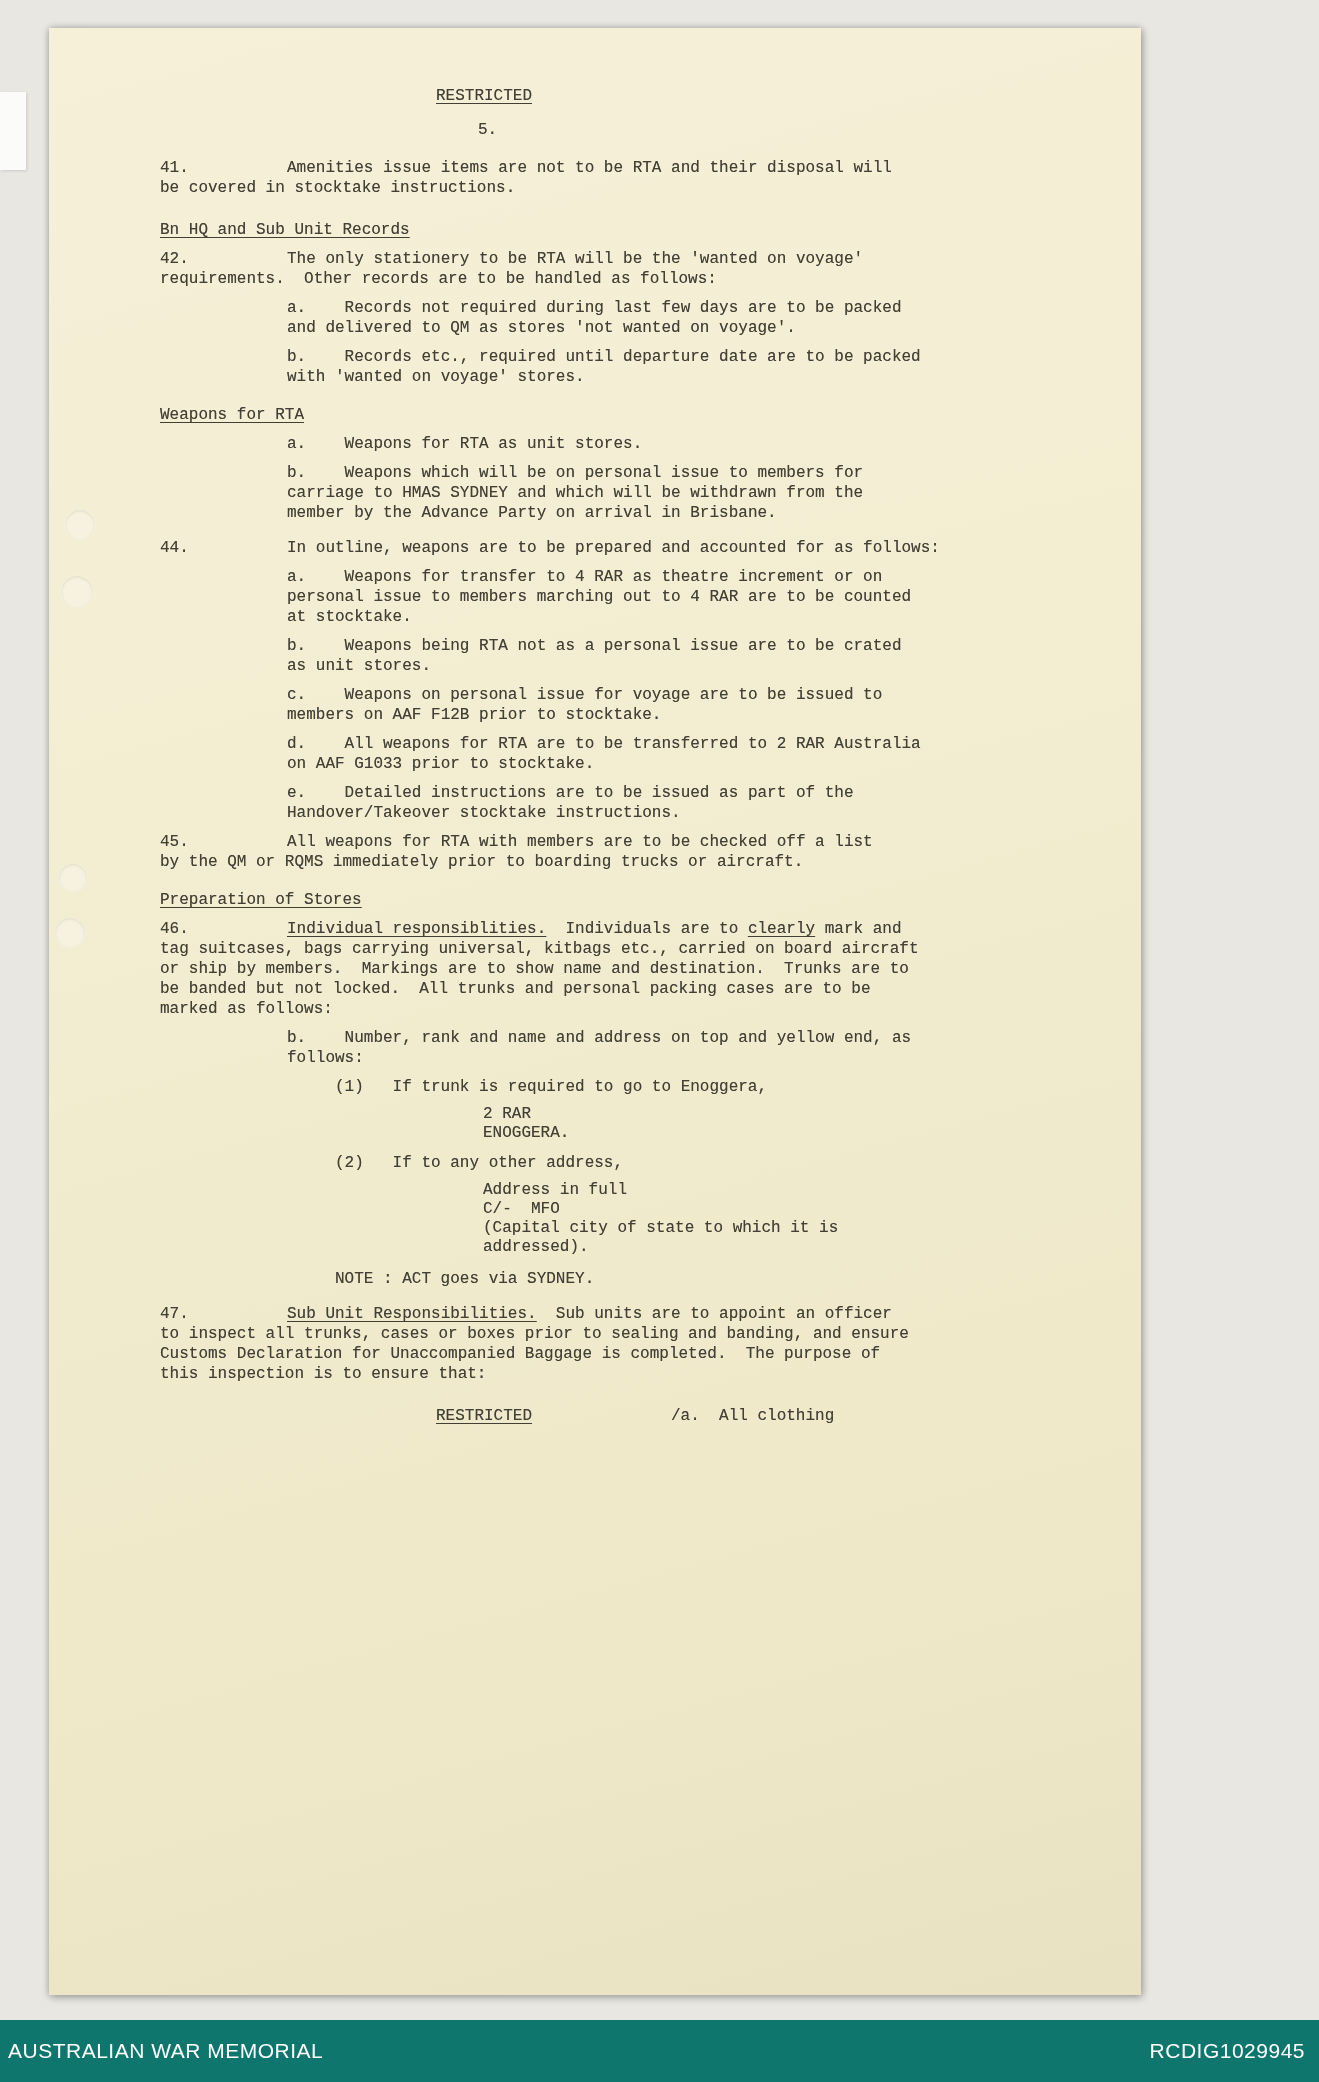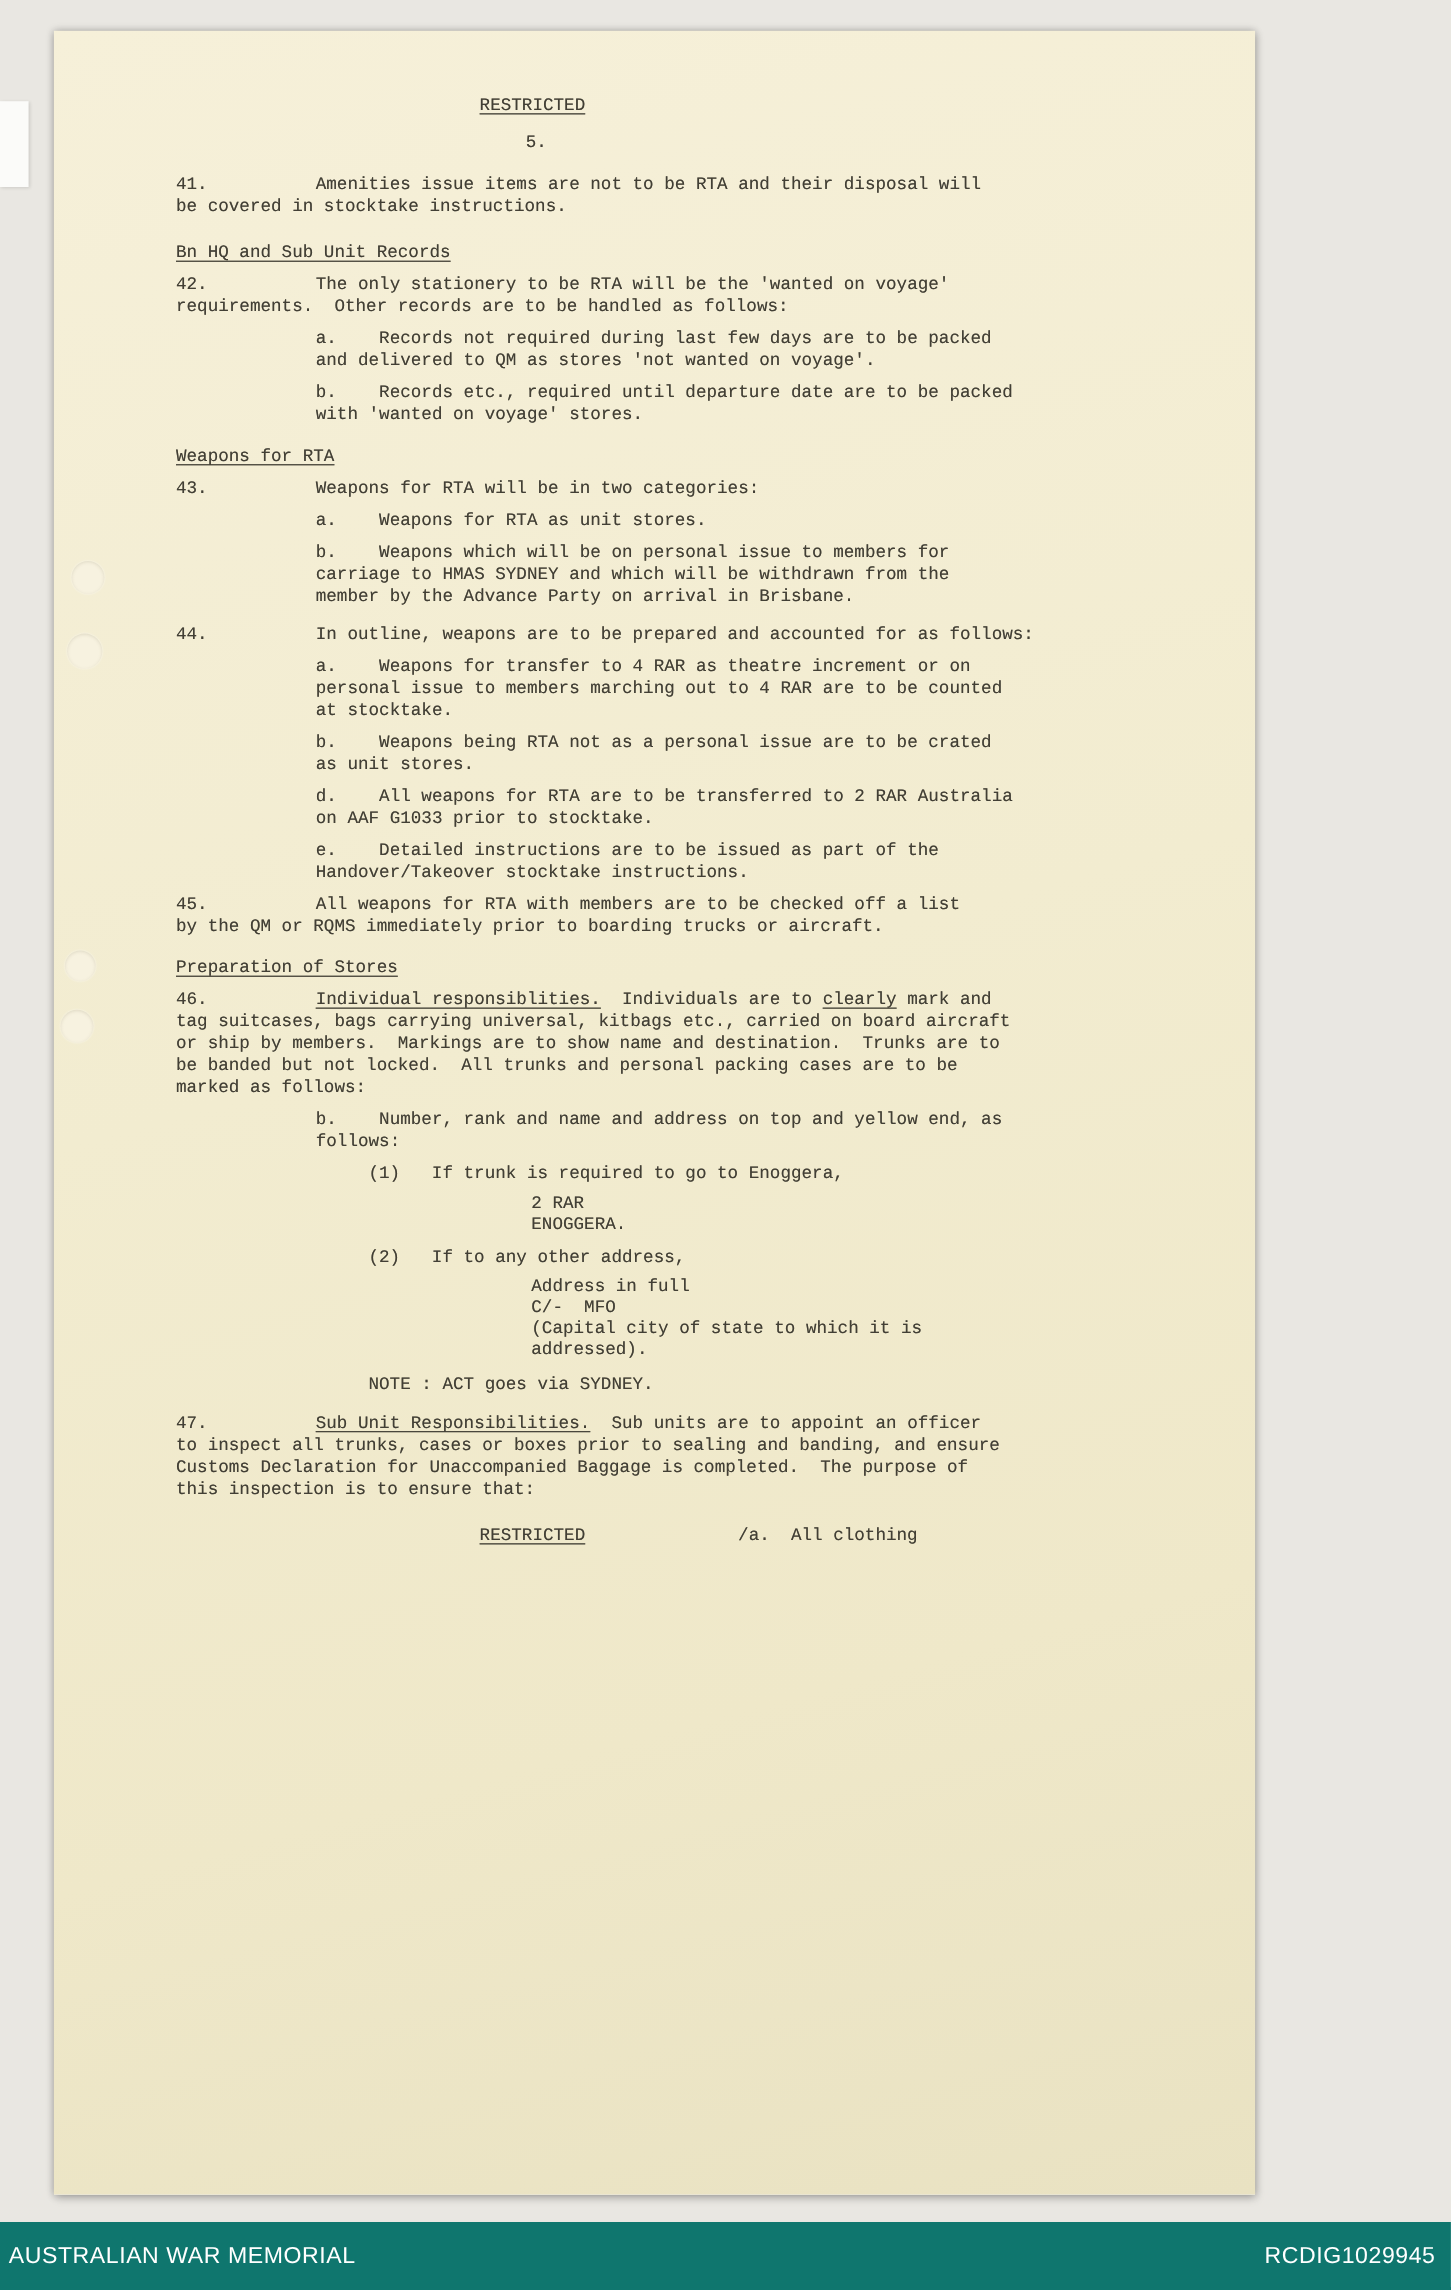--- a/index.html
+++ b/index.html
@@ -105,29 +105,29 @@
 
       <div class="heading mt22" data-bind="scan.heading_records">Bn HQ and Sub Unit Records</div>
 
       <div class="para w740 blk"><span class="num" data-bind="scan.para42.num">42.</span><span data-bind="scan.para42.text">The only stationery to be RTA will be the 'wanted on voyage' requirements.  Other records are to be handled as follows:</span></div>
 
       <div class="sub blk" data-bind="scan.para42a">a.    Records not required during last few days are to be packed and delivered to QM as stores 'not wanted on voyage'.</div>
       <div class="sub blk" data-bind="scan.para42b">b.    Records etc., required until departure date are to be packed with 'wanted on voyage' stores.</div>
 
       <div class="heading mt18" data-bind="scan.heading_weapons">Weapons for RTA</div>
 
-      <div class="para w740 blk"><span class="num" data-bind="scan.para43.num">43.</span><span data-bind="scan.para43.text">Weapons for RTA will be in two categories:</span></div>
 
       <div class="sub blk" data-bind="scan.para43a">a.    Weapons for RTA as unit stores.</div>
       <div class="sub blk" data-bind="scan.para43b">b.    Weapons which will be on personal issue to members for carriage to HMAS SYDNEY and which will be withdrawn from the member by the Advance Party on arrival in Brisbane.</div>
 
       <div class="para w800 mt15"><span class="num" data-bind="scan.para44.num">44.</span><span data-bind="scan.para44.text">In outline, weapons are to be prepared and accounted for as follows:</span></div>
 
       <div class="sub blk" data-bind="scan.para44a">a.    Weapons for transfer to 4 RAR as theatre increment or on personal issue to members marching out to 4 RAR are to be counted at stocktake.</div>
       <div class="sub blk" data-bind="scan.para44b">b.    Weapons being RTA not as a personal issue are to be crated as unit stores.</div>
+      <div class="sub blk" data-bind="scan.para44c">c.    Weapons on personal issue for voyage are to be issued to members on AAF F12B prior to stocktake.</div>
       <div class="sub blk" data-bind="scan.para44d">d.    All weapons for RTA are to be transferred to 2 RAR Australia on AAF G1033 prior to stocktake.</div>
       <div class="sub blk" data-bind="scan.para44e">e.    Detailed instructions are to be issued as part of the Handover/Takeover stocktake instructions.</div>
 
       <div class="para w740 blk"><span class="num" data-bind="scan.para45.num">45.</span><span data-bind="scan.para45.text">All weapons for RTA with members are to be checked off a list by the QM or RQMS immediately prior to boarding trucks or aircraft.</span></div>
 
       <div class="heading mt18" data-bind="scan.heading_stores">Preparation of Stores</div>
 
       <div class="para w772 blk"><span class="num" data-bind="scan.para46.num">46.</span><span class="u" data-bind="scan.para46.lead_underlined">Individual responsiblities.</span><span data-bind="scan.para46.text_before_clearly">  Individuals are to </span><span class="u" data-bind="scan.para46.clearly_underlined">clearly</span><span data-bind="scan.para46.text_after_clearly"> mark and tag suitcases, bags carrying universal, kitbags etc., carried on board aircraft or ship by members.  Markings are to show name and destination.  Trunks are to be banded but not locked.  All trunks and personal packing cases are to be marked as follows:</span></div>
 
       <div class="sub blk" data-bind="scan.para46b">b.    Number, rank and name and address on top and yellow end, as follows:</div>

